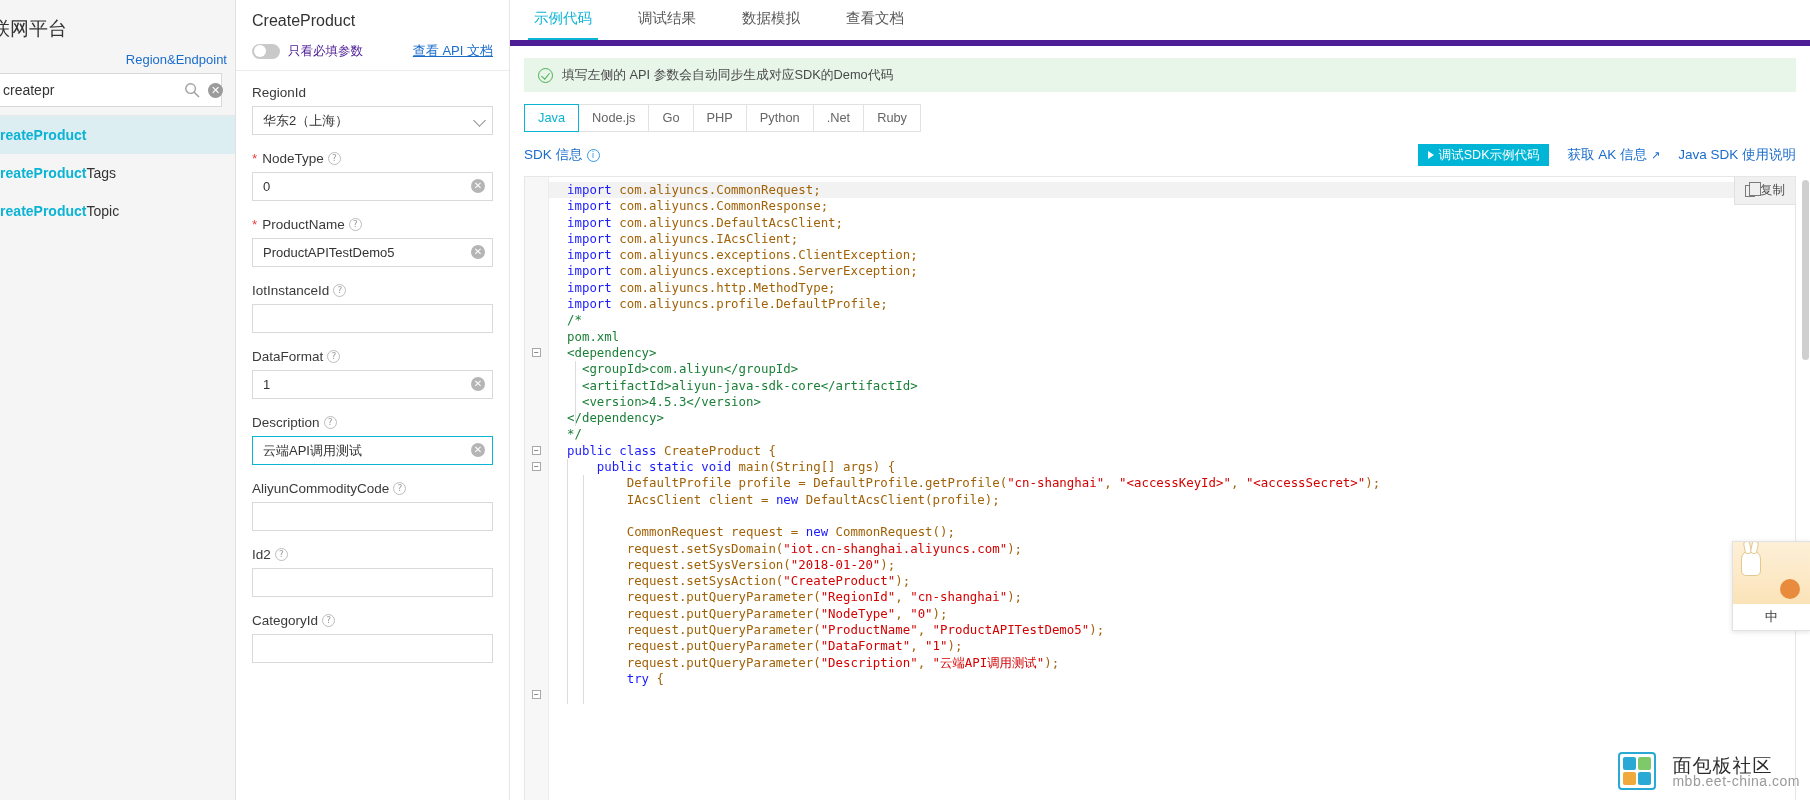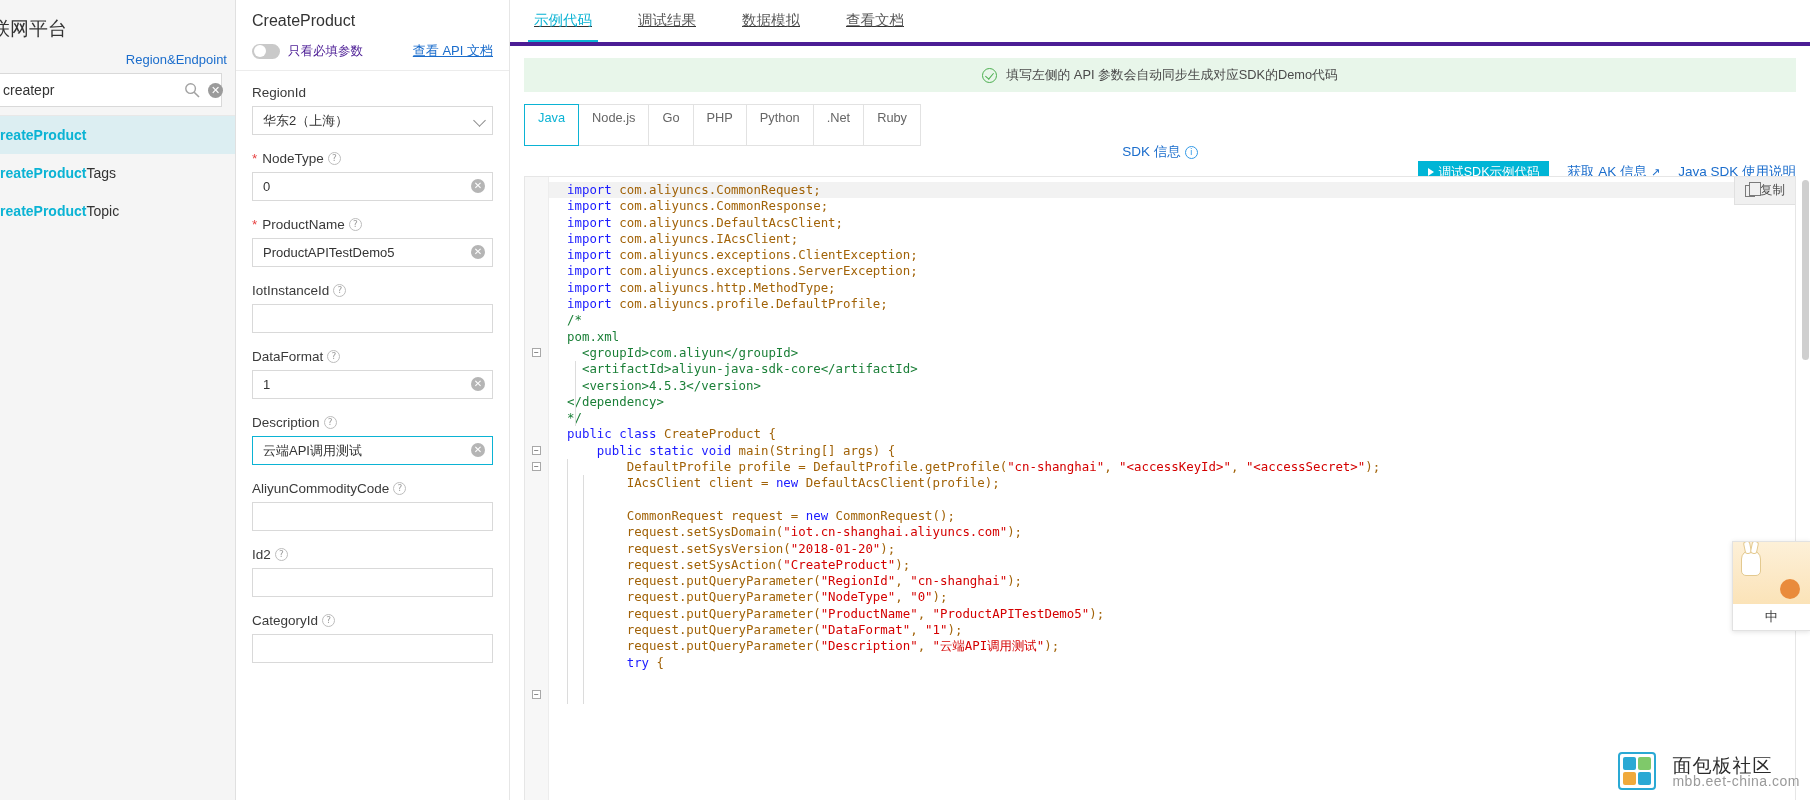--- a/index.html
+++ b/index.html
@@ -193,43 +193,42 @@
     height: 800px;
     background: #fff;
     position: relative;
     overflow: hidden;
   }
   .tabs {
     height: 46px;
     display: flex;
     align-items: flex-end;
     padding-left: 10px;
-    border-bottom: 4px solid #4c1d95;
-    text-decoration: underline;
+    border-bottom: 6px solid #4c1d95;
   }
   .tab {
     height: 44px; line-height: 44px;
     padding: 0 14px; margin-right: 18px;
     font-size: 14.5px; color: #585858;
     cursor: pointer; position: relative;
     white-space: nowrap;
   }
   .tab.active { color: #0bb3d4; }
   .tab.active::after {
     content: ""; position: absolute;
     left: 8px; right: 8px; bottom: 0;
     height: 2px; background: #0bb3d4;
   }
   .notice {
     margin: 12px 14px 0 14px;
     height: 34px;
     background: #e8f6ea;
     display: flex; align-items: center;
     padding: 0 14px; gap: 9px;
-    font-size: 12.8px; color: #4a4a4a; justify-content: center;
+    font-size: 12.8px; color: #4a4a4a;
   }
   .ok-circle {
     width: 15px; height: 15px; border-radius: 50%;
     border: 1.4px solid #4caf50; position: relative;
     flex: 0 0 auto;
   }
   .ok-circle::after {
     content: ""; position: absolute;
     left: 3.5px; top: 2.5px;
     width: 4px; height: 7px;
@@ -237,39 +236,38 @@
     border-bottom: 1.6px solid #4caf50;
     transform: rotate(40deg);
   }
   .lang-tabs {
     margin: 12px 14px 0 14px;
     display: flex;
     height: 28px;
     width: fit-content;
   }
   .lang {
-    height: 42px; line-height: 26px;
+    height: 28px; line-height: 26px;
     padding: 0 13px;
     border: 1px solid #e2e2e2;
     border-left: none;
     font-size: 12.8px; color: #666;
     background: #fff; cursor: pointer;
     white-space: nowrap;
   }
   .lang:first-child { border-left: 1px solid #e2e2e2; }
   .lang.active {
     color: #0bb3d4;
     border: 1px solid #0bb3d4;
     position: relative; z-index: 2;
   }
   .sdk-row {
     margin: 11px 14px 0 14px;
     display: flex; align-items: center;
     height: 24px;
-    flex-direction: column;
   }
   .sdk-info {
     color: #1b6dcc; font-size: 13.5px;
     display: flex; align-items: center; gap: 4px;
     cursor: pointer; white-space: nowrap;
   }
   .info-icon {
     display: inline-block;
     width: 13px; height: 13px; border-radius: 50%;
     border: 1.2px solid #3399e6; color: #3399e6;
@@ -663,20 +661,21 @@
           <div class="code-line hl-line"><span class="kw">import</span><span class="plain"> com.aliyuncs.CommonRequest;</span></div>
           <div class="code-line"><span class="kw">import</span><span class="plain"> com.aliyuncs.CommonResponse;</span></div>
           <div class="code-line"><span class="kw">import</span><span class="plain"> com.aliyuncs.DefaultAcsClient;</span></div>
           <div class="code-line"><span class="kw">import</span><span class="plain"> com.aliyuncs.IAcsClient;</span></div>
           <div class="code-line"><span class="kw">import</span><span class="plain"> com.aliyuncs.exceptions.ClientException;</span></div>
           <div class="code-line"><span class="kw">import</span><span class="plain"> com.aliyuncs.exceptions.ServerException;</span></div>
           <div class="code-line"><span class="kw">import</span><span class="plain"> com.aliyuncs.http.MethodType;</span></div>
           <div class="code-line"><span class="kw">import</span><span class="plain"> com.aliyuncs.profile.DefaultProfile;</span></div>
           <div class="code-line"><span class="cmt">/*</span></div>
           <div class="code-line"><span class="cmt">pom.xml</span></div>
+          <div class="code-line"><span class="cmt">&lt;dependency&gt;</span></div>
           <div class="code-line"><span class="cmt">  &lt;groupId&gt;com.aliyun&lt;/groupId&gt;</span></div>
           <div class="code-line"><span class="cmt">  &lt;artifactId&gt;aliyun-java-sdk-core&lt;/artifactId&gt;</span></div>
           <div class="code-line"><span class="cmt">  &lt;version&gt;4.5.3&lt;/version&gt;</span></div>
           <div class="code-line"><span class="cmt">&lt;/dependency&gt;</span></div>
           <div class="code-line"><span class="cmt">*/</span></div>
           <div class="code-line"><span class="kw">public class</span><span class="plain"> CreateProduct {</span></div>
           <div class="code-line"><span class="plain">    </span><span class="kw">public static void</span><span class="plain"> main(String[] args) {</span></div>
           <div class="code-line"><span class="plain">        DefaultProfile profile = DefaultProfile.getProfile(</span><span class="str">"cn-shanghai"</span><span class="plain">, </span><span class="str">"&lt;accessKeyId&gt;"</span><span class="plain">, </span><span class="str">"&lt;accessSecret&gt;"</span><span class="plain">);</span></div>
           <div class="code-line"><span class="plain">        IAcsClient client = </span><span class="kw">new</span><span class="plain"> DefaultAcsClient(profile);</span></div>
           <div class="code-line"><span class="plain"></span></div>

